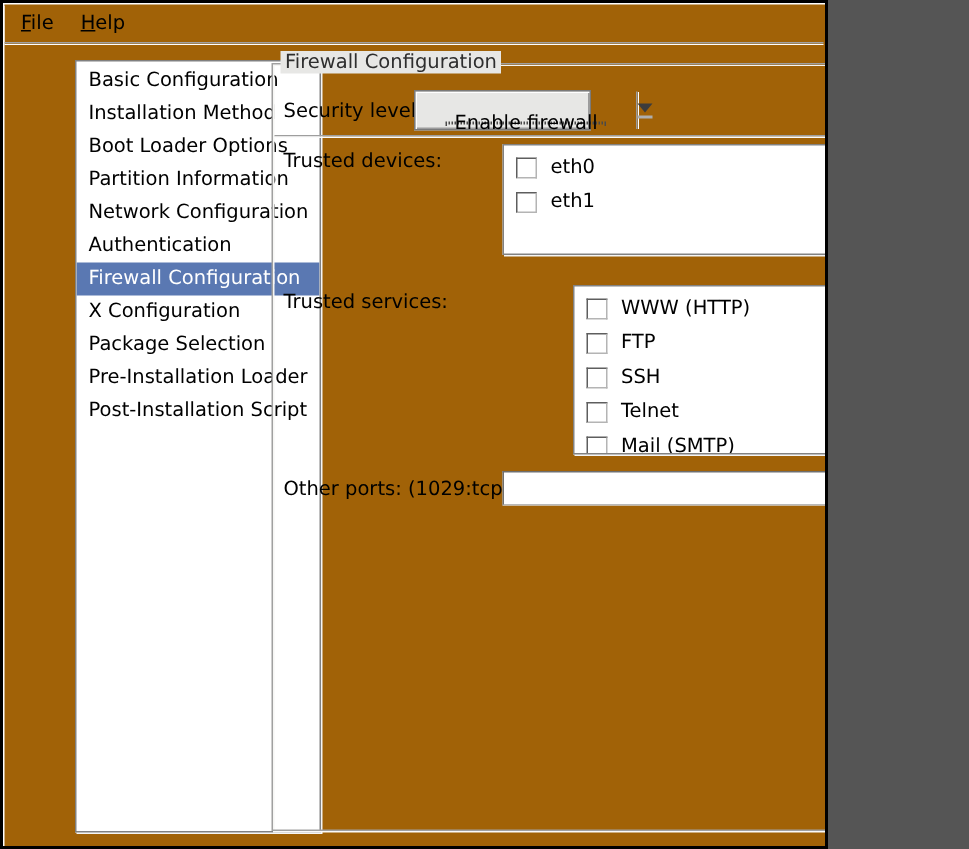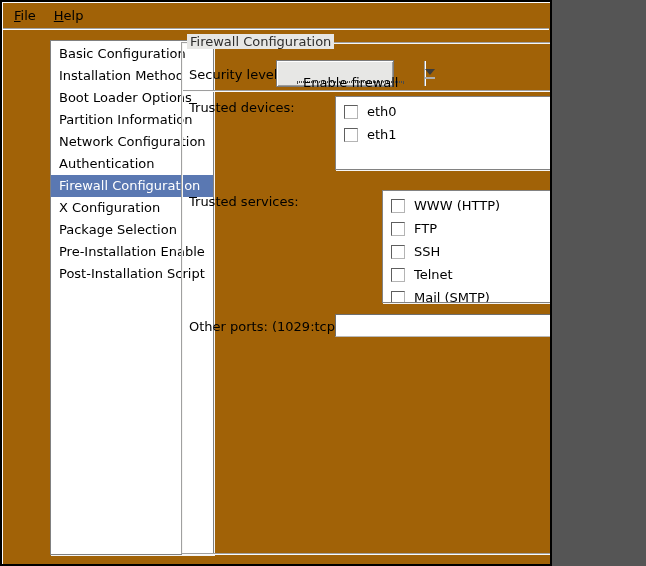--- a/index.html
+++ b/index.html
@@ -204,21 +204,21 @@
       <div class="side-item">Network Configuration</div>
 
       <div class="side-item">Authentication</div>
 
       <div class="side-item selected">Firewall Configuration</div>
 
       <div class="side-item">X Configuration</div>
 
       <div class="side-item">Package Selection</div>
 
-      <div class="side-item">Pre-Installation Enable</div>
+      <div class="side-item">Pre-Installation Loader</div>
 
       <div class="side-item">Post-Installation Script</div>
     </div>
 
   <div class="frame">
     <div class="frame-title">Firewall Configuration</div>
 
     <div class="flabel" style="top:24px;">Security level:</div>
     <div class="combo">
       <div class="combo-text">Enable firewall</div>

